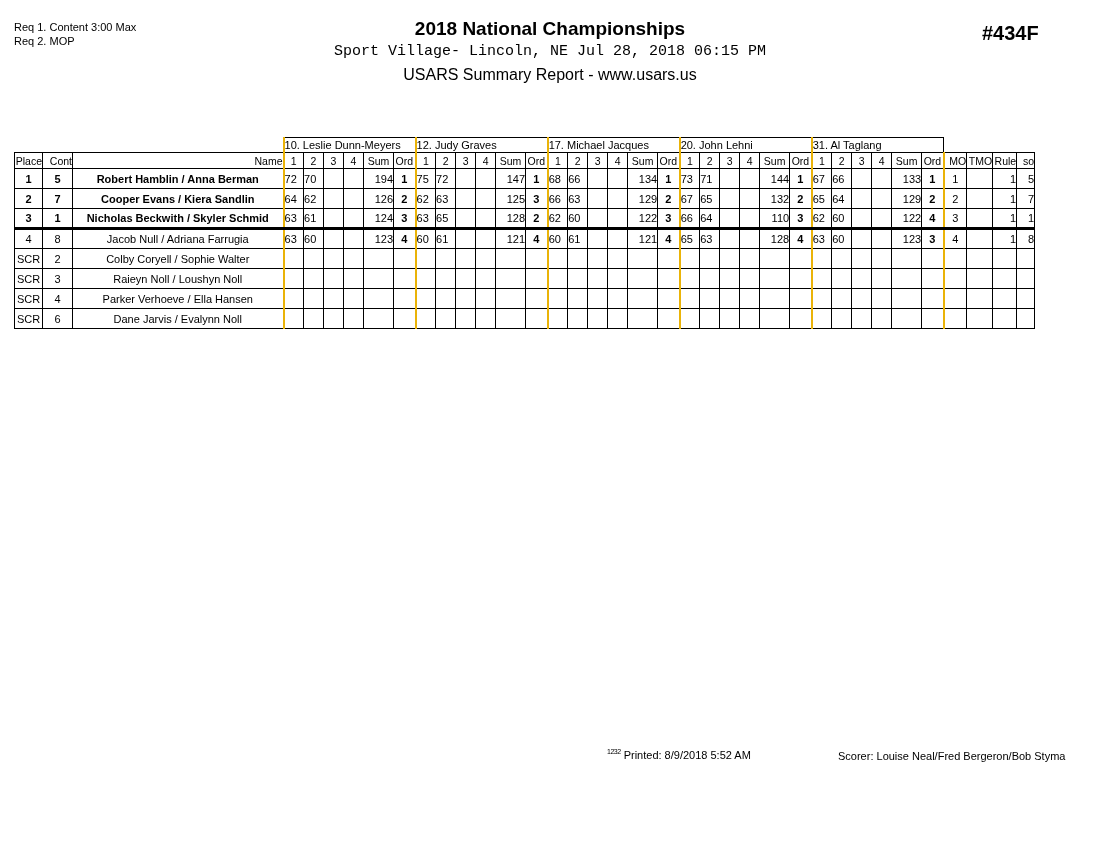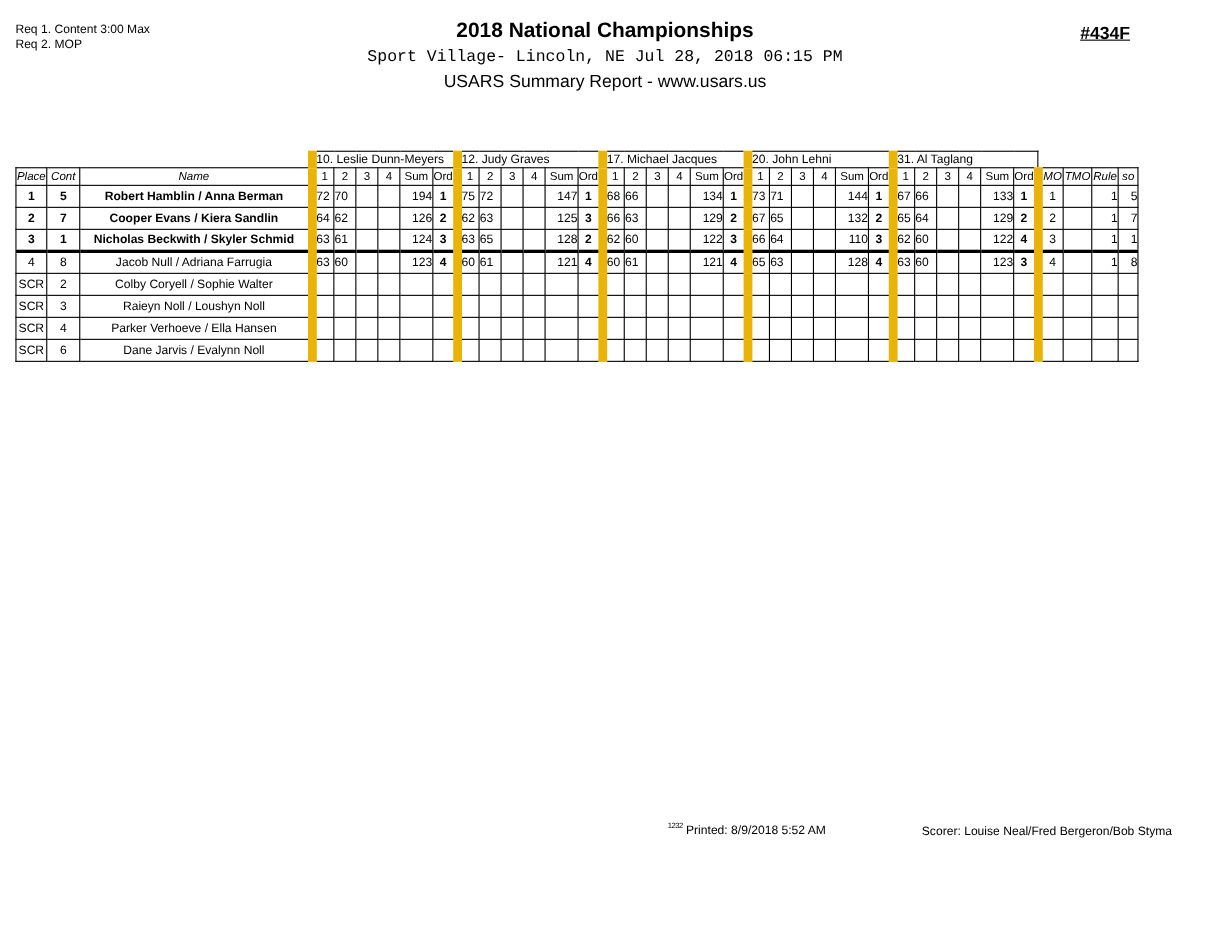--- a/index.html
+++ b/index.html
@@ -7,32 +7,32 @@
   body { font-family: "Liberation Sans", sans-serif; color: #000; }
   .page { position: relative; width: 1100px; height: 850px; background: #fff; overflow: hidden; }
 
   .req-block { position: absolute; left: 14px; top: 20px; font-size: 11px; line-height: 14px; }
 
   .center-block { position: absolute; left: 0; top: 18px; width: 1100px; text-align: center; }
   .title   { font-size: 19px; font-weight: bold; }
   .subtitle{ font-size: 15px; margin-top: 3px; font-family: Liberation Mono, monospace; }
   .event   { font-size: 18px; font-weight: bold; margin-top: 5px; }
   .report  { font-size: 16px; margin-top: 6px; }
-  .number  { position: absolute; left: 982px; top: 22px; font-size: 16px; font-weight: bold; text-decoration: underline; }
+  .number  { position: absolute; left: 982px; top: 22px; font-size: 20px; font-weight: bold; }
 
   table.results { position: absolute; left: 14px; top: 137px; border-collapse: collapse; table-layout: fixed; width: 1020px; font-size: 11px; }
   .results td, .results th { border: 1px solid #000; height: 20px; overflow: hidden; white-space: nowrap; padding: 0; line-height: 12px; vertical-align: middle; }
   .results .judge-row td { height: 15px; }
   .results .head-row th { height: 16px; font-weight: normal; font-size: 10.5px; }
   .results .blank { border: none; }
-  .results .group-start { border-left: 8px solid #eab308; }
+  .results .group-start { border-left: 2px solid #eab308; }
   .results tr.thick-bottom td { border-bottom: 3px solid #000; }
 
   .judge-name-cell { text-align: left; padding-left: 3px; font-size: 11px; }
-  .h-left  { text-align: center; padding-left: 2px; font-style: italic; }
+  .h-left  { text-align: right; padding-left: 2px; }
   .h-num   { text-align: center; }
 
   .c-place { text-align: center; }
   .c-cont  { text-align: center; }
   .c-name  { text-align: center; padding-left: 3px; }
   .c-score { text-align: left; padding-left: 2px; }
   .c-sum   { text-align: right; padding-right: 3px; }
   .c-ord   { text-align: center; font-weight: bold; }
   .c-mo    { text-align: center; }
   .c-tmo   { text-align: center; }

